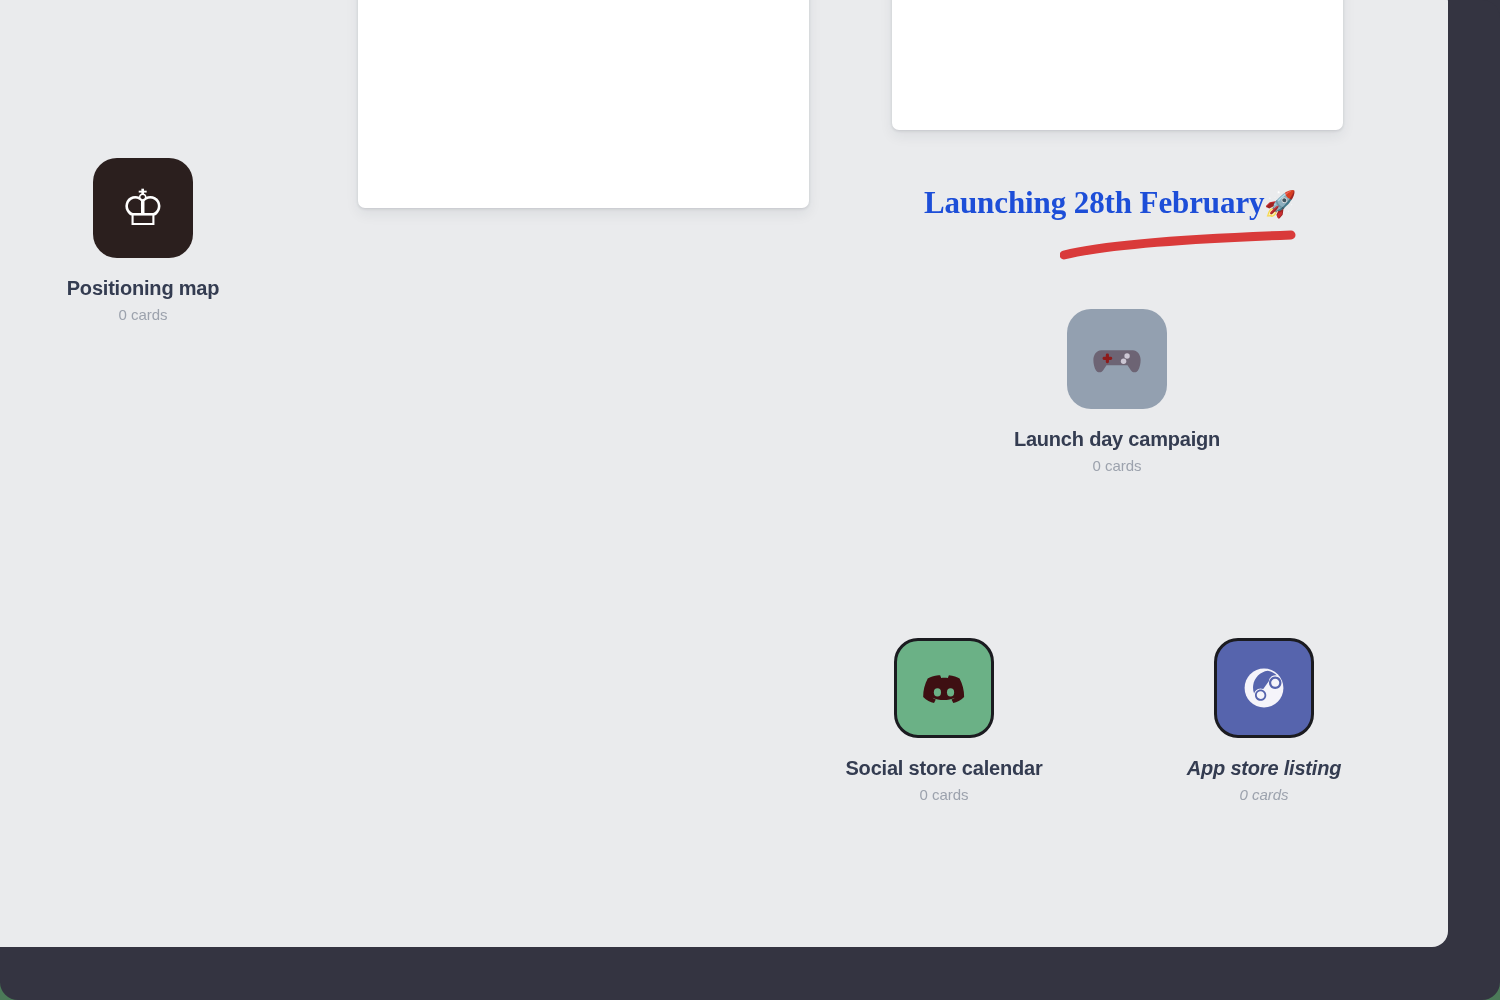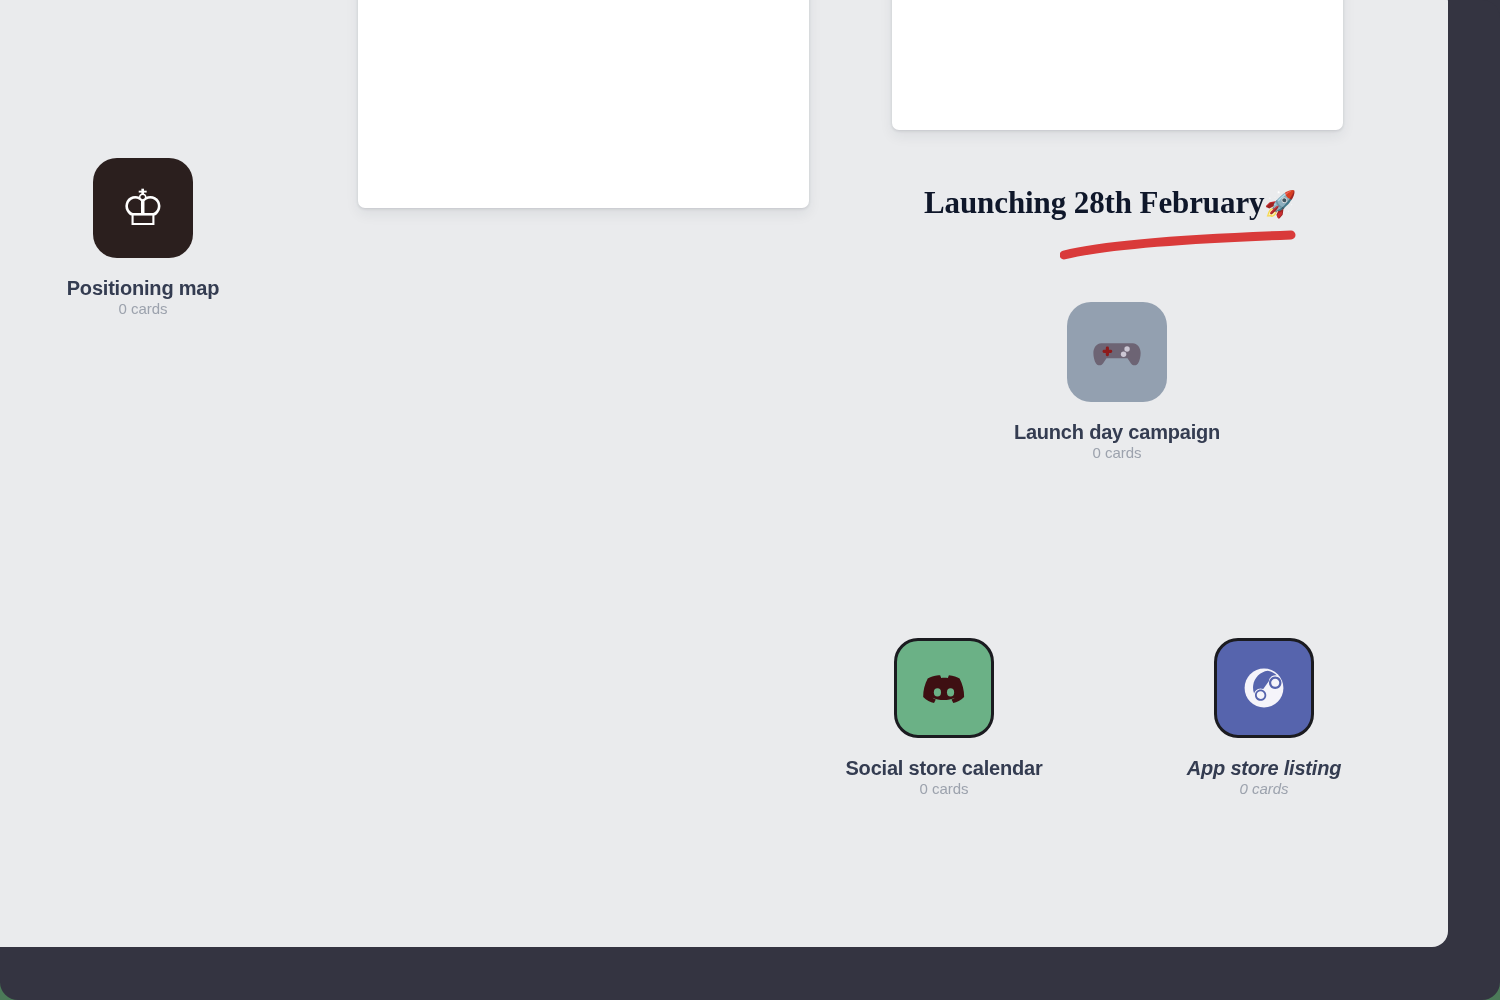--- a/index.html
+++ b/index.html
@@ -73,27 +73,27 @@
     border: 3px solid #1b1b20;
   }
   .tile-title {
     font-size: 20px;
     font-weight: bold;
     color: #343c51;
     letter-spacing: -0.2px;
     line-height: 24px;
   }
   .tile-sub {
-    margin-top: 0;
+    margin-top: 6px;
     font-size: 15px;
     color: #9ca2ad;
     line-height: 18px;
   }
   #tile-positioning-map { left: 47px; top: 172px; }
-  #tile-launch-day      { left: 1021px; top: 316px; }
+  #tile-launch-day      { left: 1021px; top: 323px; }
   #tile-social-media    { left: 848px; top: 652px; }
   #tile-app-store       { left: 1168px; top: 652px; font-style: italic; }
 
   
   .note-card {
     position: absolute;
     background: #ffffff;
     border-radius: 7px;
     box-shadow: 0 1px 3px rgba(35,40,60,.14), 0 6px 14px rgba(35,40,60,.07);
   }
@@ -107,21 +107,21 @@
     position: absolute;
     left: 938px;
     top: 198px;
     width: 400px;
   }
   .headline-text {
     font-family: "Liberation Serif", serif;
     font-weight: bold;
     font-size: 31px;
     line-height: 38px;
-    color: #0f172a;
+    color: #1d4ed8;
     white-space: nowrap;
     letter-spacing: -0.1px;
   }
   .headline-rocket { font-family: "DejaVu Sans", sans-serif; font-size: 26px; }
   .underline-svg {
     position: absolute;
     left: 136px;
     top: 44px;
     width: 240px;
     height: 34px;

